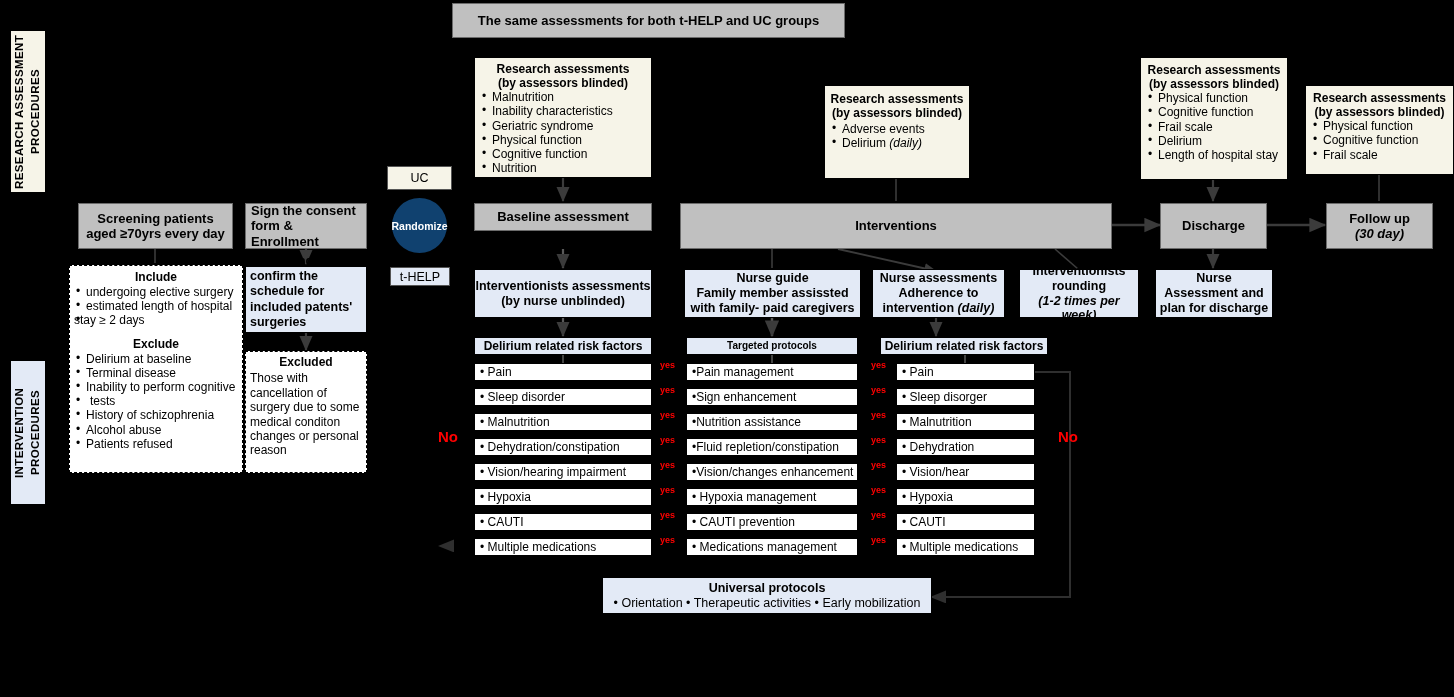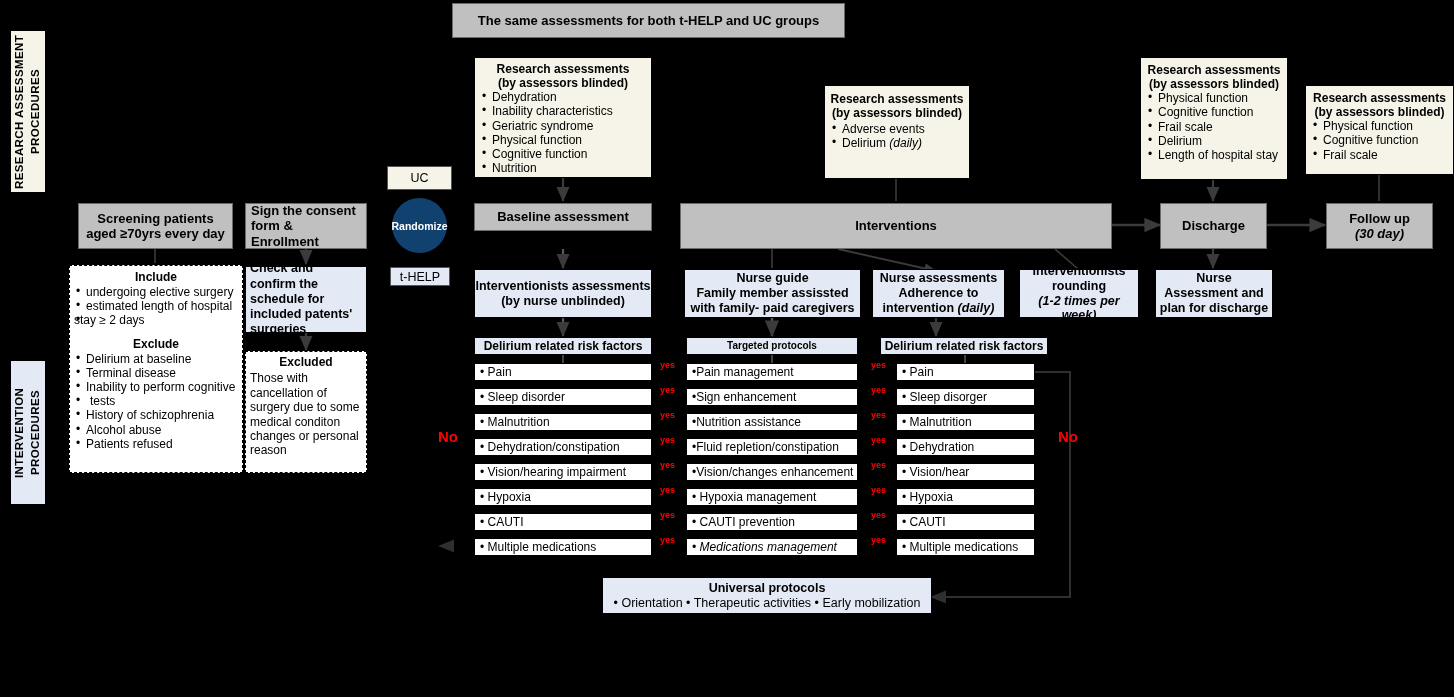--- a/index.html
+++ b/index.html
@@ -199,21 +199,21 @@
     <span>RESEARCH ASSESSMENT PROCEDURES</span>
   </div>
   <div class="sidelabel side-intervention" style="left:10px; top:360px; width:36px; height:145px;">
     <span>INTERVENTION PROCEDURES</span>
   </div>
 
   <div class="box cream" style="left:474px; top:57px; width:178px; height:121px; padding:4px 5px;">
     <span class="hdr-title">Research assessments</span>
     <span class="hdr-sub">(by assessors blinded)</span>
     <ul class="blist">
-      <li>Dehydration</li>
+      <li>Malnutrition</li>
       <li>Inability characteristics</li>
       <li>Geriatric syndrome</li>
       <li>Physical function</li>
       <li>Cognitive  function</li>
       <li>Nutrition</li>
     </ul>
   </div>
 
   <div class="box cream" style="left:824px; top:85px; width:146px; height:94px; padding:6px 5px;">
     <span class="hdr-title">Research assessments</span>
@@ -295,21 +295,21 @@
       <li>Delirium at baseline</li>
       <li>Terminal disease</li>
       <li>Inability to perform cognitive</li>
       <li style="padding-left:16px;">tests</li>
       <li>History of schizophrenia</li>
       <li>Alcohol abuse</li>
       <li>Patients refused</li>
     </ul>
   </div>
 
-  <div class="box blue" style="left:245px; top:266px; width:122px; height:67px; padding:2px 4px; text-align:left; align-items:flex-start; justify-content:center; line-height:1.22;">
+  <div class="box blue" style="left:245px; top:266px; width:122px; height:67px; padding:2px 4px; text-align:left; align-items:flex-start; justify-content:flex-end; line-height:1.22;">
     <span>Check and confirm the schedule for included patents' surgeries</span>
   </div>
 
   <div class="box dashed" style="left:245px; top:351px; width:122px; height:122px; padding:3px 4px; line-height:1.2;">
     <span style="text-align:center; font-weight:bold; display:block; margin-bottom:2px;">Excluded</span>
     <span>Those with cancellation of surgery due to some medical conditon changes or personal reason</span>
   </div>
 
   <div class="box blue" style="left:474px; top:269px; width:178px; height:49px; align-items:center;">
     <span>Interventionists assessments</span>
@@ -389,21 +389,21 @@
     </div>
   <div class="box white" style="left:686px; top:463px; width:172px; height:18px;">
       <span>•Vision/changes enhancement</span>
     </div>
   <div class="box white" style="left:686px; top:488px; width:172px; height:18px;">
       <span>• Hypoxia management</span>
     </div>
   <div class="box white" style="left:686px; top:513px; width:172px; height:18px;">
       <span>• CAUTI prevention</span>
     </div>
-  <div class="box white" style="left:686px; top:538px; width:172px; height:18px;font-style:italic;">
+  <div class="box white" style="left:686px; top:538px; width:172px; height:18px;">
       <span>• Medications management</span>
     </div>
 
   <div class="box white" style="left:896px; top:363px; width:139px; height:18px;">
       <span>• Pain</span>
     </div>
   <div class="box white" style="left:896px; top:388px; width:139px; height:18px;">
       <span>• Sleep disorger</span>
     </div>
   <div class="box white" style="left:896px; top:413px; width:139px; height:18px;">

